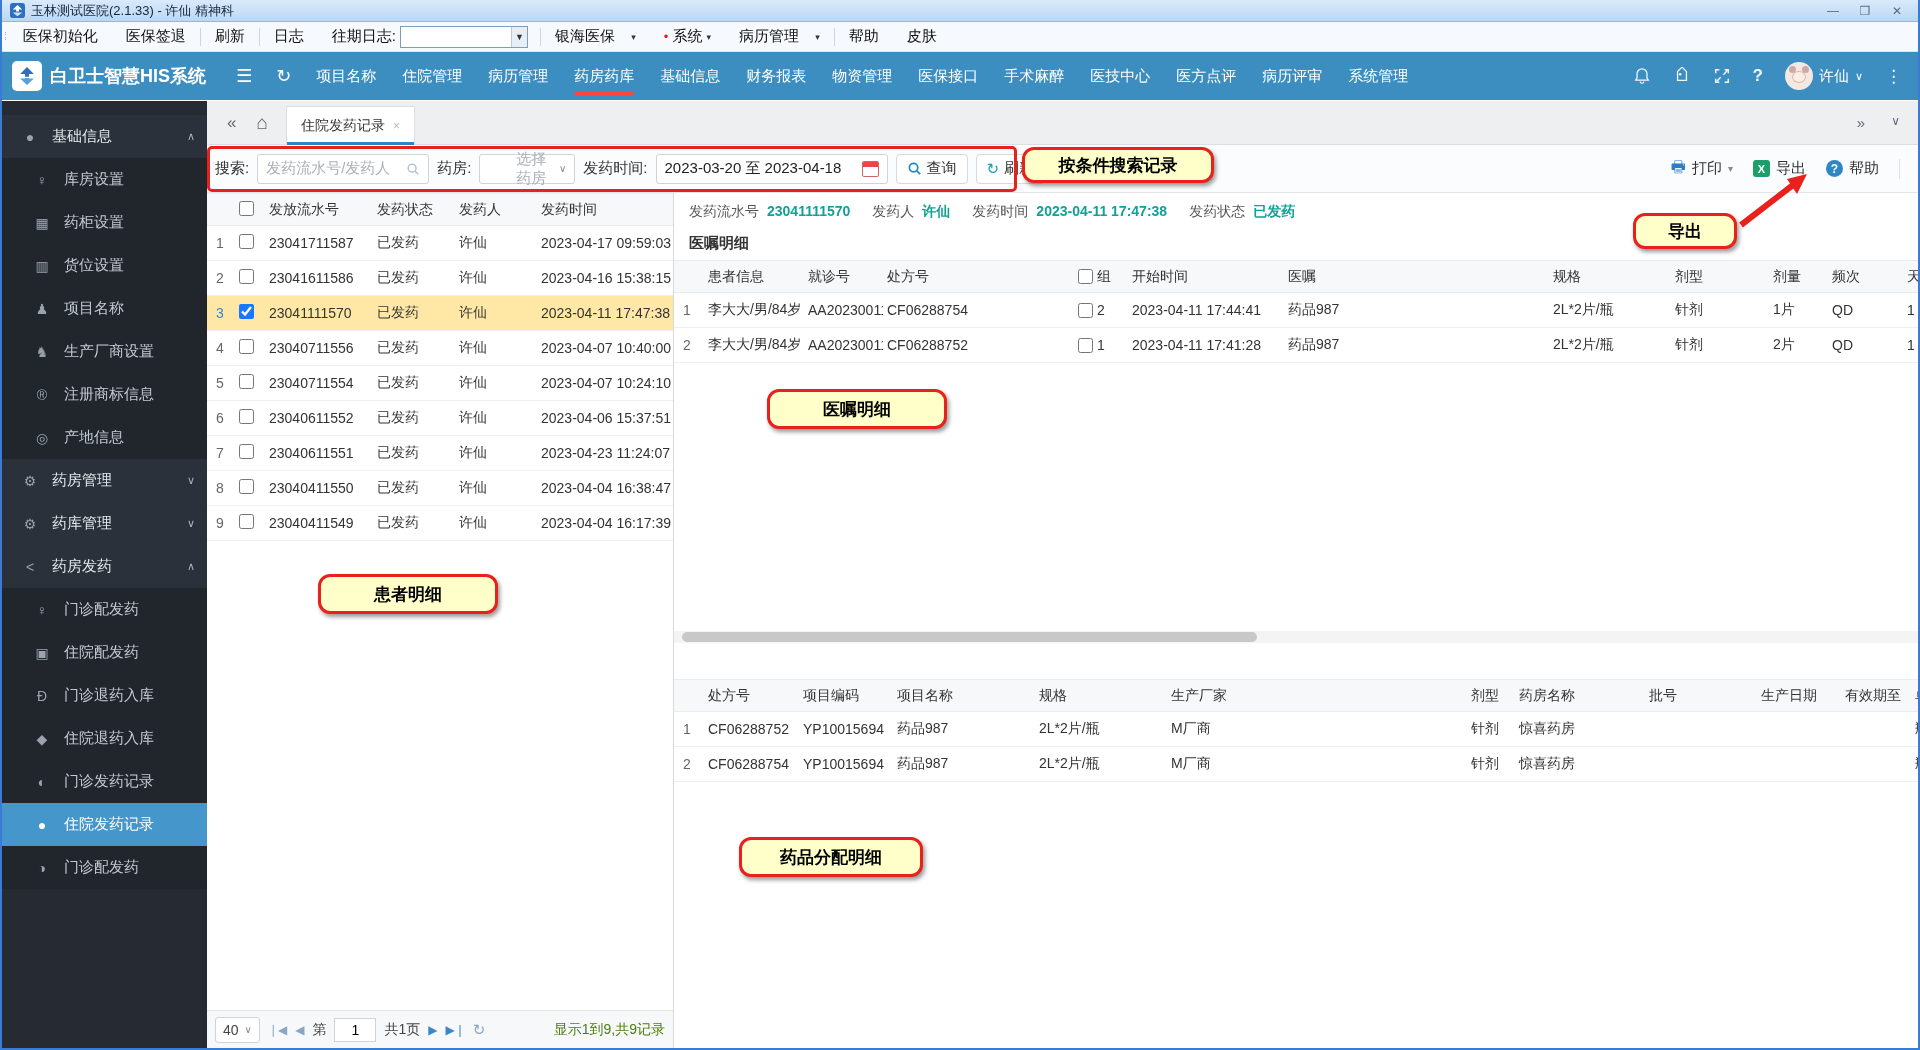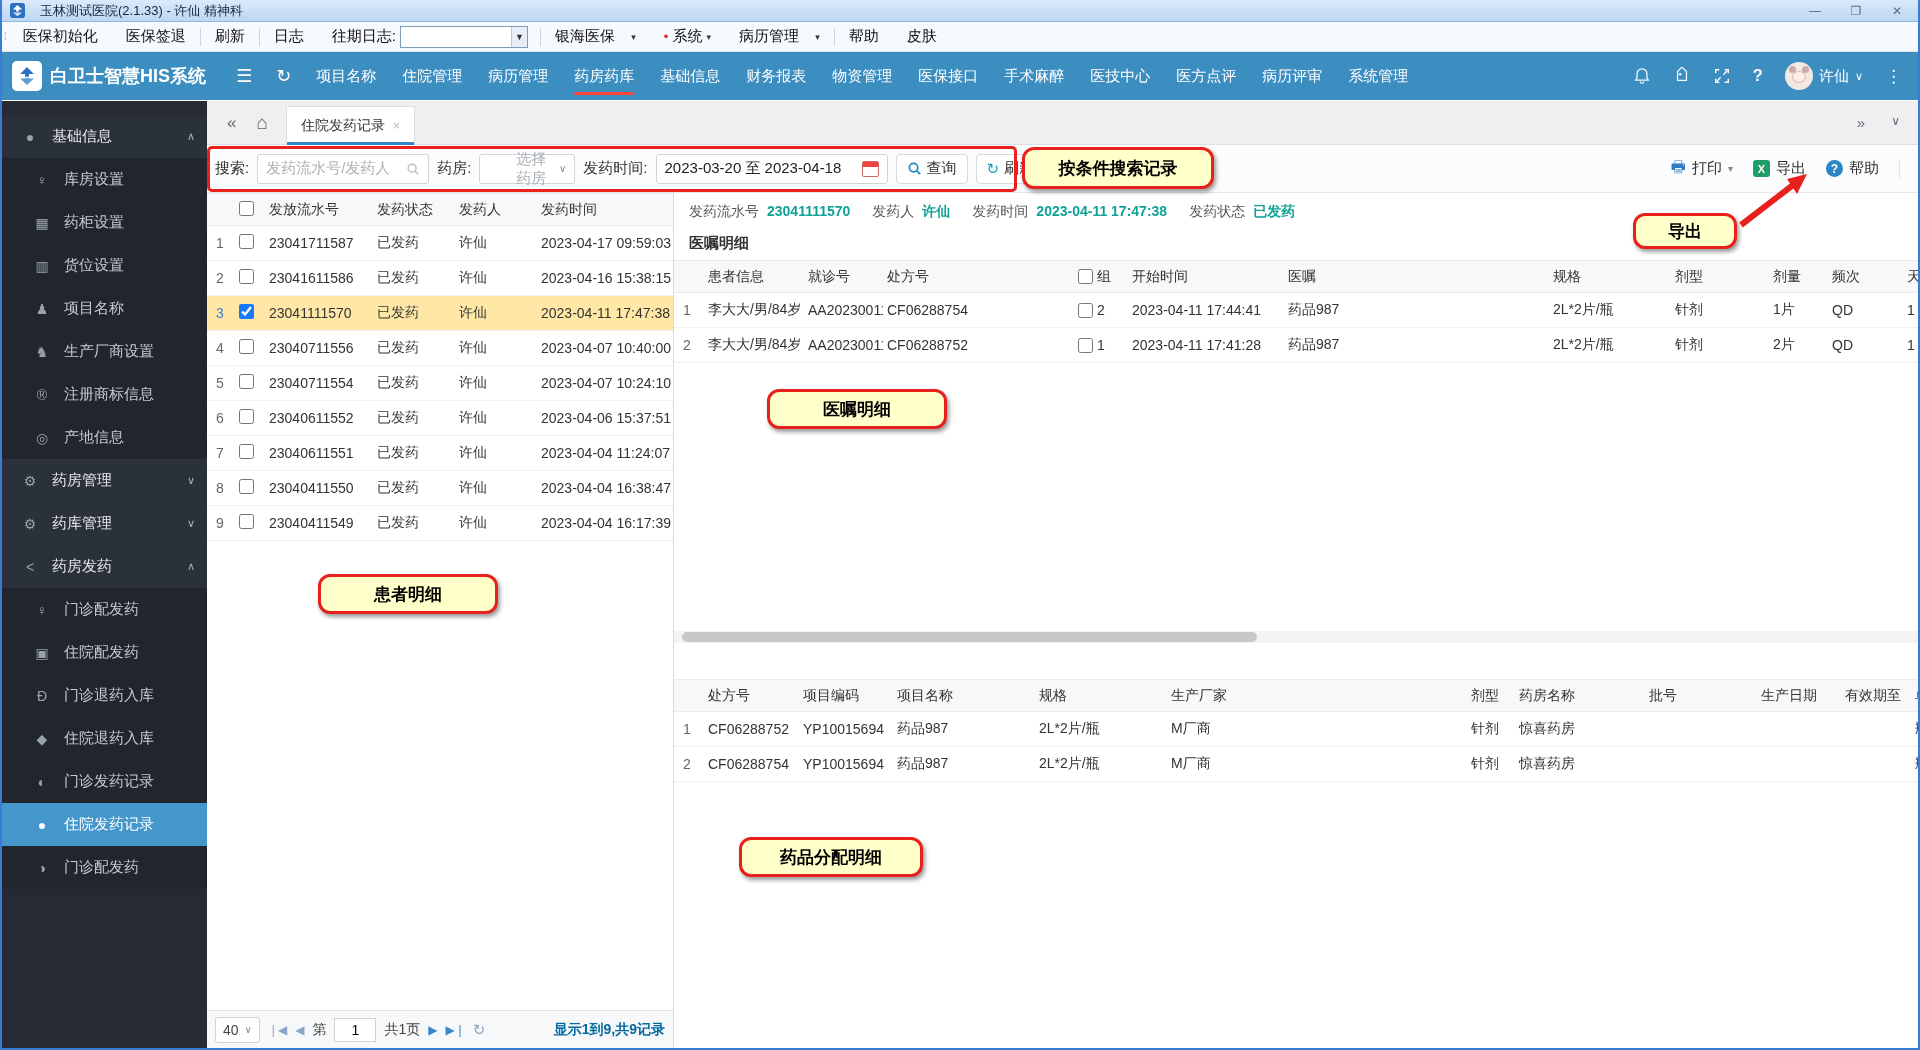--- a/index.html
+++ b/index.html
@@ -1,20 +1,20 @@
 <!DOCTYPE html>
 <html><head>
 <meta charset="utf-8">
 <style>
   * { box-sizing: border-box; margin: 0; padding: 0; }
   html,body { width:1920px; height:1050px; overflow:hidden; font-family:"Liberation Sans","DejaVu Sans",sans-serif; background:#fff; }
   .app { width:1920px; height:1050px; position:relative; border-left:2px solid #3a7bd5; border-right:2px solid #3a7bd5; border-bottom:2px solid #3a7bd5; }
 
   
-  .titlebar { height:22px; background:linear-gradient(#d9eafc,#bcd7f2); border-bottom:1px solid #8fb8dd; display:flex; align-items:center; padding:0 8px; font-size:13px; color:#15263d; gap:15px; }
+  .titlebar { height:22px; background:linear-gradient(#d9eafc,#bcd7f2); border-bottom:1px solid #8fb8dd; display:flex; align-items:center; padding:0 8px; font-size:13px; color:#15263d; gap:6px; }
   .titlebar .win-logo { width:15px; height:15px; }
   .titlebar .spacer { flex:1; }
   .win-btn { width:26px; text-align:center; color:#5a6b80; font-size:12px; cursor:default; }
 
   
   .menubar { height:30px; background:#f6f9fe; border-bottom:1px solid #dde6f2; display:flex; align-items:center; font-size:15px; color:#111; }
   .grip { color:#9fb4cc; font-size:10px; letter-spacing:-2px; padding:0 4px 0 2px; }
   .menu-item { padding:0 14px; height:100%; display:flex; align-items:center; gap:4px; white-space:nowrap; }
   .menu-sep { width:1px; height:18px; background:#c9d6e6; }
   .mini-caret { font-size:9px; color:#333; }
@@ -90,21 +90,21 @@
   .tbl .num { color:#666; padding-left:9px; }
   .tbl input[type=checkbox] { width:15px; height:15px; accent-color:#1677ff; }
   tr.selected td { background:#ffe8a6; }
   tr.selected .num { color:#3b82d0; }
 
   .footer { height:38px; border-top:1px solid #e2e4e7; background:#f7f8f9; display:flex; align-items:center; font-size:14px; color:#444; padding:0 8px; gap:8px; }
   .psize { height:26px; border:1px solid #cfd4d9; border-radius:3px; background:#fff; display:flex; align-items:center; gap:6px; padding:0 7px; }
   .pg-ico { color:#8ba6c4; font-size:12px; }
   .pg-ico.on { color:#3a87c8; }
   .pg-input { width:42px; height:24px; border:1px solid #cfd4d9; background:#fff; text-align:center; font-size:14px; }
-  .fsum { margin-left:auto; color:#0369a1;font-weight:bold; }
+  .fsum { margin-left:auto; color:#4d7c0f; }
 
   .right-pane { flex:1; position:relative; overflow:hidden; }
   .detail-line { padding:10px 0 4px 15px; font-size:14px; color:#555; display:flex; gap:8px; white-space:nowrap; }
   .detail-line b { color:#10a296; font-weight:bold; margin-right:14px; }
   .sec-title { padding:9px 0 7px 15px; font-size:15px; font-weight:bold; color:#333; }
   .rt-wrap { width:1330px; }
   .hsb { margin:0; position:relative; height:12px; background:#f4f4f4; }
   .hsb .thumb { position:absolute; left:8px; top:1px; width:575px; height:10px; background:#c8c8c8; border-radius:5px; }
 
   
@@ -346,21 +346,21 @@
             </span>
           <span class="tb-act">
               <span class="qmark">?</span>
               <span>帮助</span>
             </span>
           <span class="tb-div"></span>
         </span>
       </div>
 
       <div class="ann-rect"></div>
-      <div class="callout" style="left:815px; top:46px; width:192px; height:42px;">
+      <div class="callout" style="left:815px; top:46px; width:192px; height:36px;">
           <span>按条件搜索记录</span>
         </div>
       <div class="callout" style="left:1426px; top:112px; width:104px; height:36px;">
           <span>导出</span>
         </div>
       <svg class="arrow-svg" style="left:1516px; top:62px;" width="100" height="75">
         <line x1="18" y1="62" x2="70" y2="22" stroke="#e8211d" stroke-width="6"></line>
         <polygon points="84,11 64,16 74,31" fill="#e8211d"></polygon>
       </svg>
       <div class="callout" style="left:560px; top:288px; width:180px; height:40px;">
@@ -444,21 +444,21 @@
                     <td>已发药</td>
                     <td>许仙</td>
                     <td>2023-04-06 15:37:51</td>
                   </tr>
                 <tr>
                     <td class="num">7</td>
                     <td><input type="checkbox" style=""></td>
                     <td>23040611551</td>
                     <td>已发药</td>
                     <td>许仙</td>
-                    <td>2023-04-04 11:24:07</td>
+                    <td>2023-04-23 11:24:07</td>
                   </tr>
                 <tr>
                     <td class="num">8</td>
                     <td><input type="checkbox" style=""></td>
                     <td>23040411550</td>
                     <td>已发药</td>
                     <td>许仙</td>
                     <td>2023-04-04 16:38:47</td>
                   </tr>
                 <tr>

